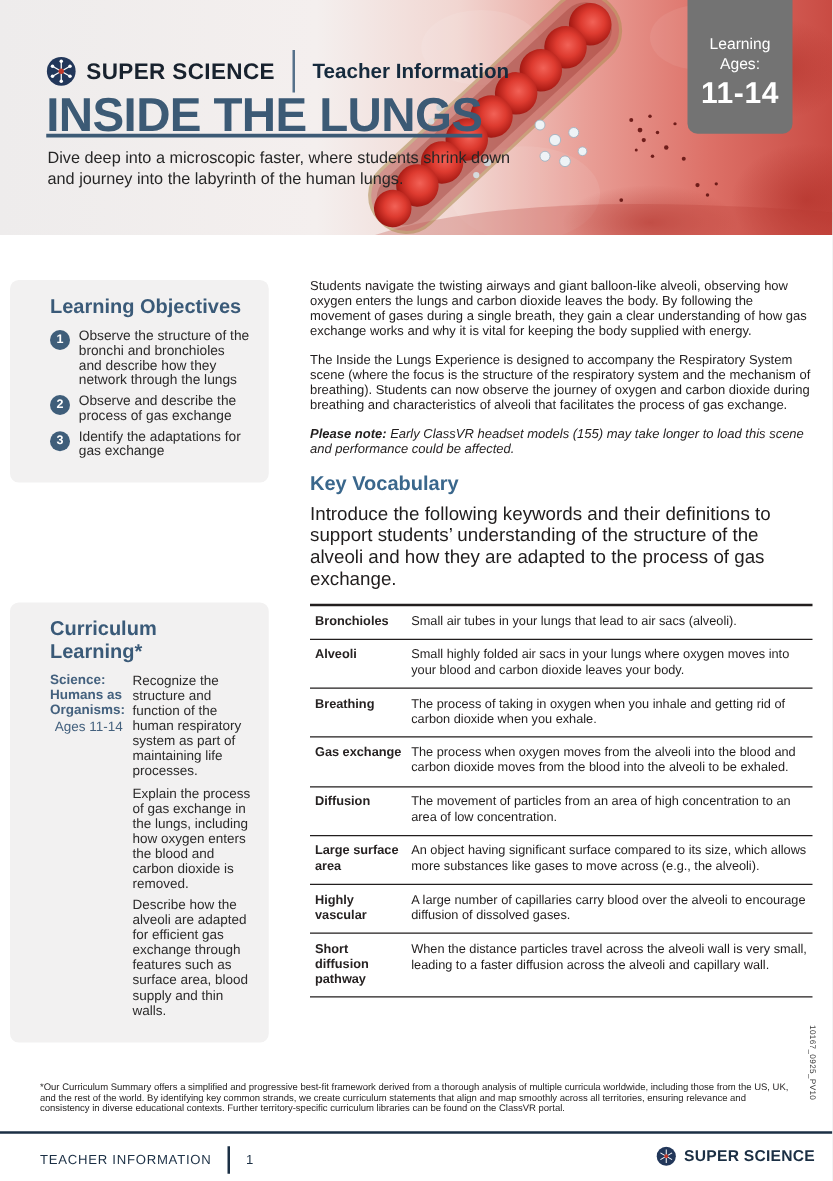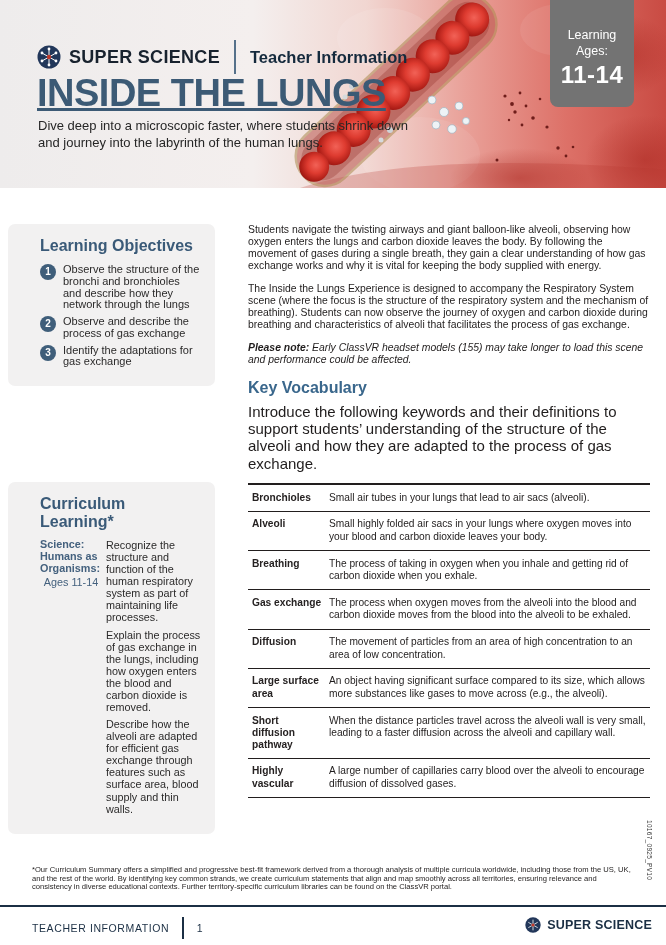--- a/index.html
+++ b/index.html
@@ -241,26 +241,26 @@
       </div>
       <div class="vocab-row">
         <div class="vocab-term">Diffusion</div>
         <div class="vocab-def">The movement of particles from an area of high concentration to an area of low concentration.</div>
       </div>
       <div class="vocab-row">
         <div class="vocab-term">Large surface area</div>
         <div class="vocab-def">An object having significant surface compared to its size, which allows more substances like gases to move across (e.g., the alveoli).</div>
       </div>
       <div class="vocab-row">
+        <div class="vocab-term">Highly vascular</div>
+        <div class="vocab-def">A large number of capillaries carry blood over the alveoli to encourage diffusion of dissolved gases.</div>
+      </div>
+      <div class="vocab-row">
         <div class="vocab-term">Short diffusion pathway</div>
         <div class="vocab-def">When the distance particles travel across the alveoli wall is very small, leading to a faster diffusion across the alveoli and capillary wall.</div>
-      </div>
-      <div class="vocab-row">
-        <div class="vocab-term">Highly vascular</div>
-        <div class="vocab-def">A large number of capillaries carry blood over the alveoli to encourage diffusion of dissolved gases.</div>
       </div>
     </div>
   </div>
 
   <div class="footnote">*Our Curriculum Summary offers a simplified and progressive best-fit framework derived from a thorough analysis of multiple curricula worldwide, including those from the US, UK, and the rest of the world. By identifying key common strands, we create curriculum statements that align and map smoothly across all territories, ensuring relevance and consistency in diverse educational contexts. Further territory-specific curriculum libraries can be found on the ClassVR portal.</div>
   <div class="doc-code">10167_0925_PV10</div>
 
   <div class="footer-rule"></div>
   <div class="footer">
     <div class="footer-left">

